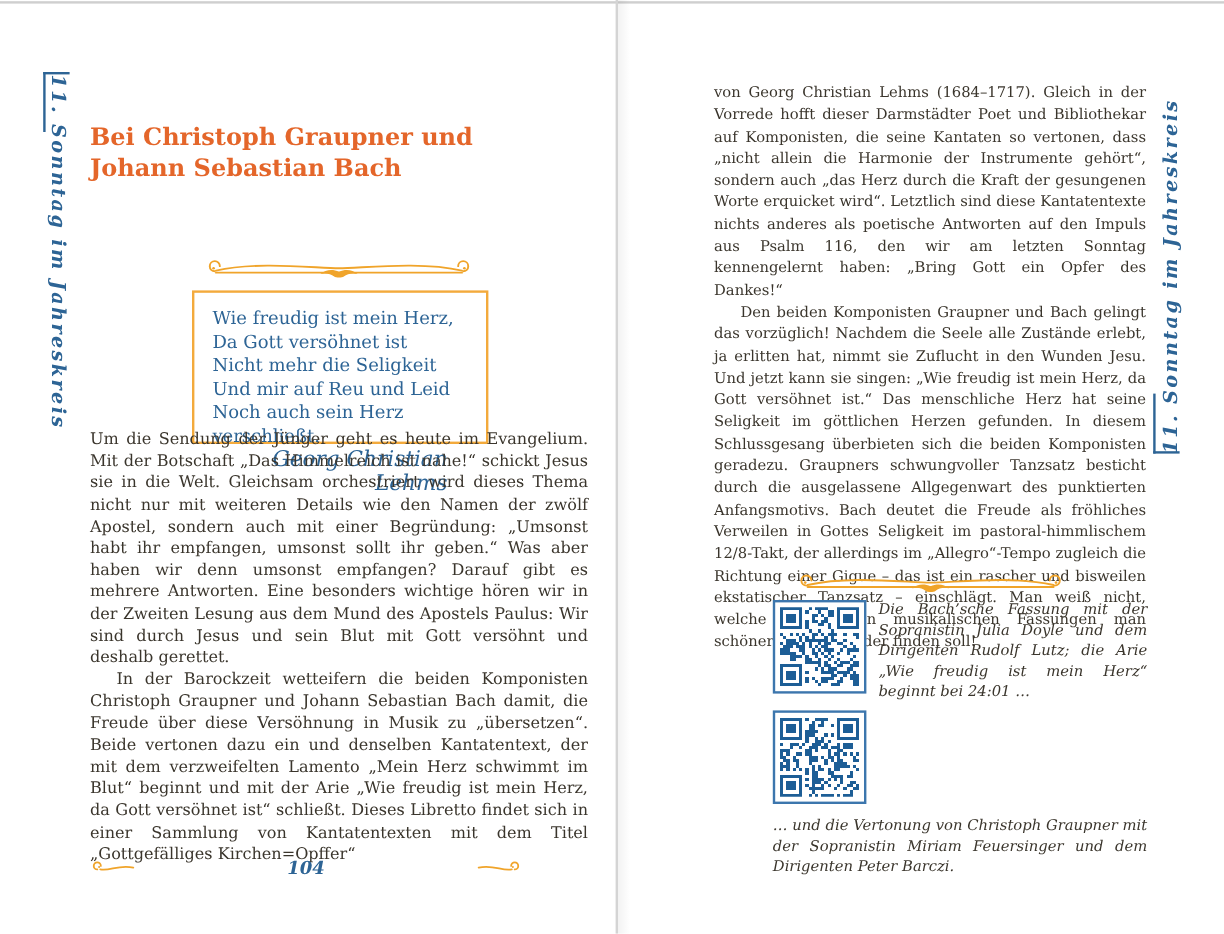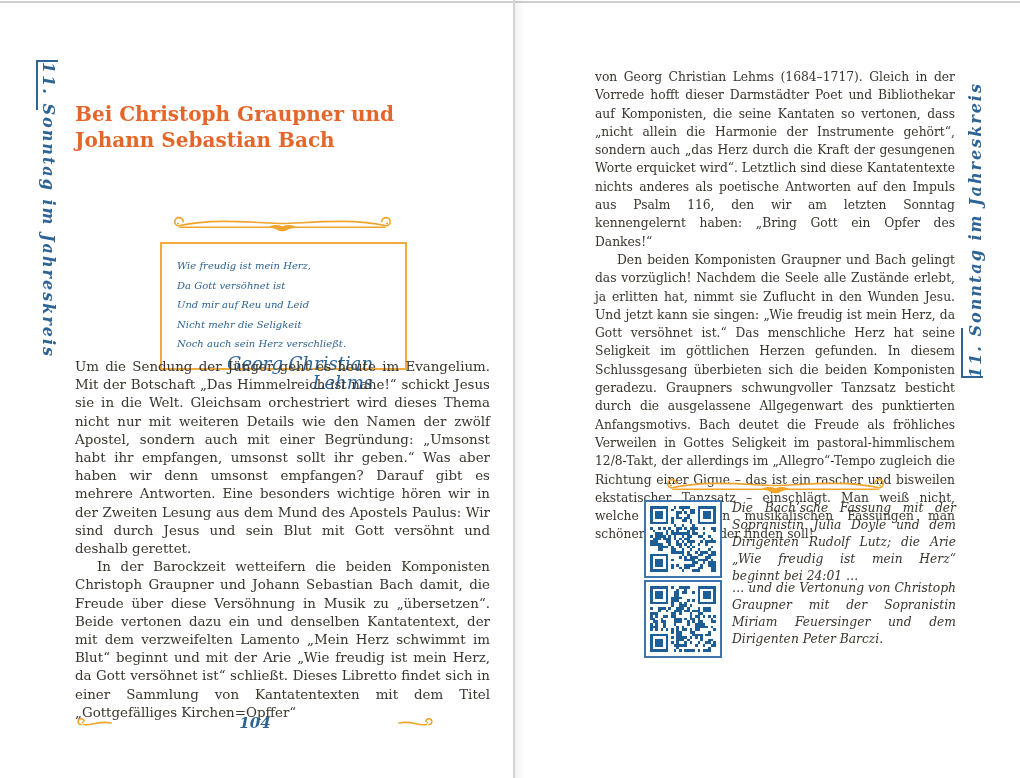--- a/index.html
+++ b/index.html
@@ -46,37 +46,37 @@
   .ornament { position:absolute; display:flex; justify-content:center; color:var(--ornament_gold,#f0a42a); }
   .ornament.lp { left:75px;  top:214px; width:415px; }
   .ornament.rp { left:80px;  top:476px; width:360px; }
 
   .poem-box {
     position:absolute; left:160px; top:242px; width:247px; height:128px;
     border:2px solid var(--poem_border,#f3aa3c);
     padding:12px 14px 0 15px;
   }
   .poem-line {
-    display:block; font-style:italic; font-size:10px; line-height:19.5px;
+    display:block; font-size:15px; line-height:19.5px;
     color:var(--accent_blue,#2d6495);
   }
   .poem-attr {
     display:block; text-align:right; padding-right:18px;
     font-style:italic; font-size:18px; line-height:19.5px;
     color:var(--accent_blue,#2d6495);
   }
 
   .body-text { position:absolute; text-align:justify; hyphens:auto; -webkit-hyphens:auto; }
   .body-text.lp { left:75px; top:358px; width:415px; font-size:13.4px; line-height:18.2px; }
   .body-text.rp { left:80px; top:68px;  width:360px; font-size:12.3px; line-height:18.3px; }
   .body-text p + p { text-indent:22px; }
 
   .qr-row { position:absolute; left:81px; width:360px; display:flex; gap:10px; align-items:flex-start;padding-left:48px; }
   .qr-row.first  { top:500px; }
-  .qr-row.second { top:580px; }
+  .qr-row.second { top:592px;flex-direction:column; }
   .qr-frame {
     flex:0 0 auto; width:78px; height:78px;
     border:2px solid #3c76ad; background:#fff; padding:4px;
   }
   .qr-frame svg { display:block; width:66px; height:66px; }
   .qr-caption {
     flex:1 1 auto; font-style:italic; font-size:12.3px; line-height:17px;
     text-align:justify; color:var(--body_text,#3a352c);
   }
 
@@ -110,22 +110,22 @@
       <circle class="orn-fill" cx="222" cy="9.5" r="1.1"></circle>
       <path class="orn-stroke" d="M15,11.5 C 50,3.5 98,9.5 117.5,9.5 C 137,9.5 185,3.5 220,11.5"></path>
       <line class="orn-stroke" x1="15" y1="13.2" x2="220" y2="13.2"></line>
       <path class="orn-fill" d="M117.5,12.5 c-5,-2.2 -11,-2 -15.5,1.8 c4.5,-1 8.5,-0.2 11.5,2.2 c1.3,1.1 6.7,1.1 8,0 c3,-2.4 7,-3.2 11.5,-2.2 c-4.5,-3.8 -10.5,-4 -15.5,-1.8 z"></path>
     </svg>
   </div>
 
   <div class="poem-box">
     <span class="poem-line">Wie freudig ist mein Herz,</span>
     <span class="poem-line">Da Gott versöhnet ist</span>
+    <span class="poem-line">Nicht mehr die Seligkeit</span>
     <span class="poem-line">Und mir auf Reu und Leid</span>
-    <span class="poem-line">Nicht mehr die Seligkeit</span>
     <span class="poem-line">Noch auch sein Herz verschließt.</span>
     <span class="poem-attr">Georg Christian Lehms</span>
   </div>
 
   <div class="body-text lp">
     <p lang="de">Um die Sendung der Jünger geht es heute im Evangelium. Mit der Botschaft „Das Himmelreich ist nahe!“ schickt Jesus sie in die Welt. Gleichsam orchestriert wird dieses Thema nicht nur mit weiteren Details wie den Namen der zwölf Apostel, sondern auch mit einer Begründung: „Umsonst habt ihr empfangen, umsonst sollt ihr geben.“ Was aber haben wir denn umsonst empfangen? Darauf gibt es mehrere Antworten. Eine besonders wichtige hören wir in der Zweiten Lesung aus dem Mund des Apostels Paulus: Wir sind durch Jesus und sein Blut mit Gott versöhnt und deshalb gerettet.</p>
     <p lang="de">In der Barockzeit wetteifern die beiden Komponisten Christoph Graupner und Johann Sebastian Bach damit, die Freude über diese Versöhnung in Musik zu „übersetzen“. Beide vertonen dazu ein und denselben Kantatentext, der mit dem verzweifelten Lamento „Mein Herz schwimmt im Blut“ beginnt und mit der Arie „Wie freudig ist mein Herz, da Gott versöhnet ist“ schließt. Dieses Libretto findet sich in einer Sammlung von Kantatentexten mit dem Titel „Gottgefälliges Kirchen=Opffer“</p>
   </div>
 
   <div class="footer lp">

